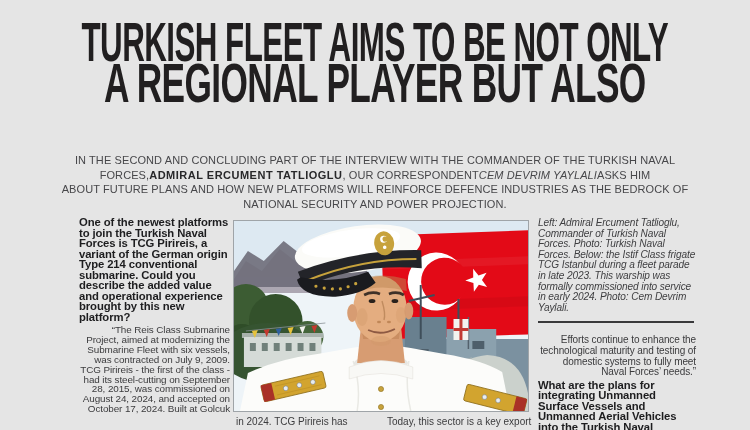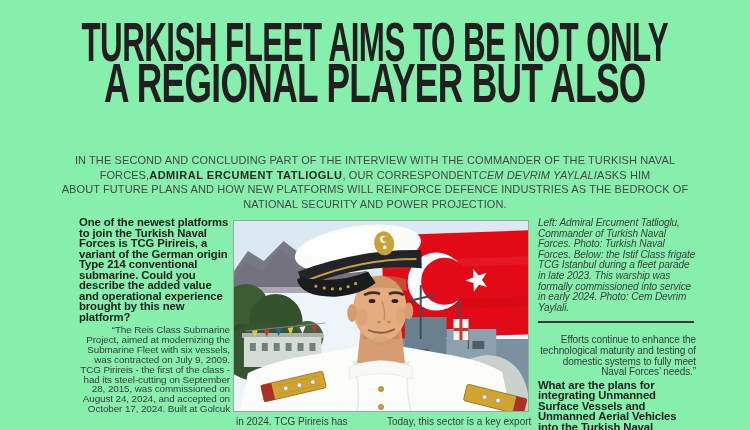--- a/index.html
+++ b/index.html
@@ -1,18 +1,18 @@
 <!DOCTYPE html>
 <html><head>
 <meta charset="utf-8">
 <title>Naval Forces Magazine Page</title>
 <style>
   html,body { margin:0; padding:0; background:#ffffff; }
   .page {
-    position:relative; width:750px; height:430px; background:#86efac;
+    position:relative; width:750px; height:430px; background:#e5e5e5;
     overflow:hidden; font-family:"Liberation Sans","DejaVu Sans",sans-serif;
     -webkit-font-smoothing:antialiased;
   }
   
   .hl-row { position:absolute; left:0; width:100%; display:flex; justify-content:center; overflow:visible; }
   .hl { white-space:nowrap; font-weight:bold; transform-origin:50% 50%; letter-spacing:-1px; }
   .hl-row1 { top:20px; }
   .hl-row2 { top:61px; }
   .hl-row3 { top:102px; }
   .hl1 { font-size:56px; line-height:44px; color:#211f20; transform:scaleX(0.56); }

